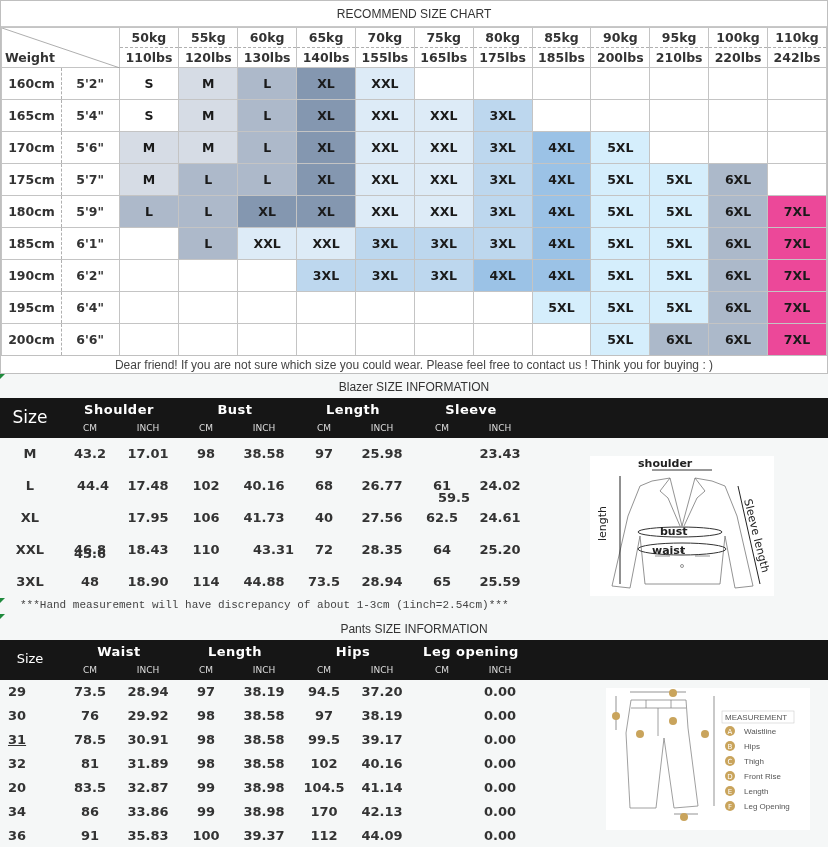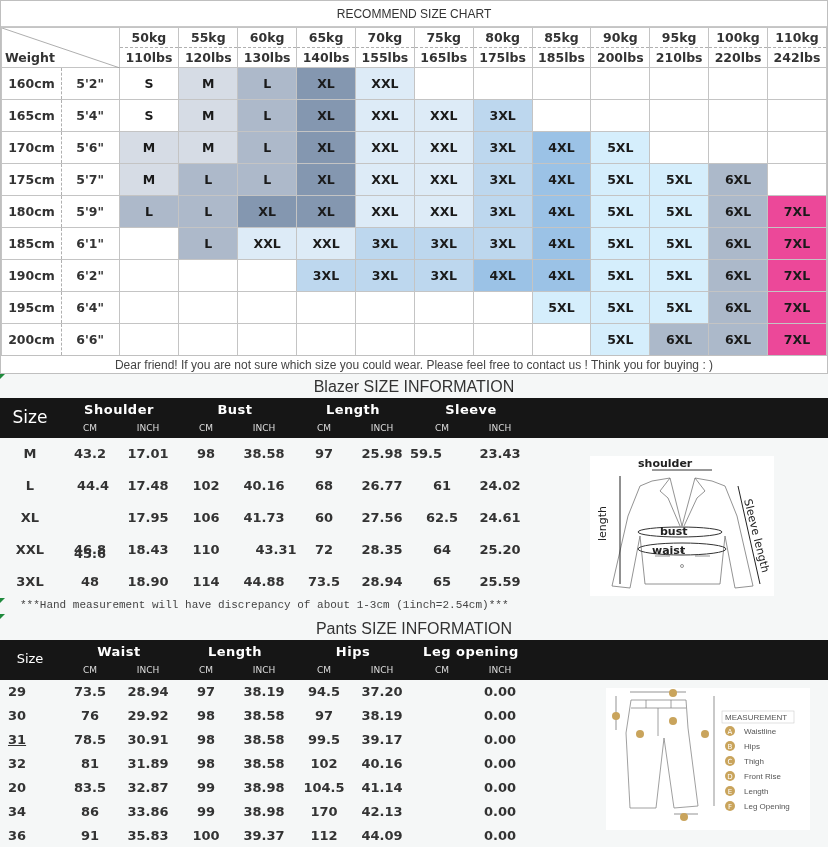--- a/index.html
+++ b/index.html
@@ -25,21 +25,21 @@
   .c-L { background: #adb9ca; }
   .c-XL { background: #8497b0; }
   .c-XXL { background: #ddebf7; }
   .c-3XL { background: #bdd7ee; }
   .c-4XL { background: #9bc2e6; }
   .c-5XL { background: #d5eefc; }
   .c-6XL { background: #acb9ca; }
   .c-7XL { background: #ec4899; }
 
   
-  .sec-title { position: absolute; width: 828px; text-align: center; font-family: "Liberation Sans", sans-serif; font-size: 16px; color: #333; }
+  .sec-title { position: absolute; width: 828px; text-align: center; font-family: "Liberation Sans", sans-serif; font-size: 12px; color: #333; }
   .band { position: absolute; left: 0; width: 828px; background: #161616; color: #fff; }
   .band .size-h { position: absolute; left: 0; width: 60px; text-align: center; font-weight: normal; }
   .band .grp { position: absolute; text-align: center; font-weight: bold; font-size: 13px; letter-spacing: 0.5px; }
   .band .unit { position: absolute; text-align: center; font-size: 9px; color: #ddd; width: 60px; }
   .row { position: absolute; left: 0; width: 560px; font-size: 13px; font-weight: bold; color: #333; }
   .row span { position: absolute; text-align: center; width: 60px; }
   .hand-note { position: absolute; left: 20px; font-family: Liberation Mono, monospace; font-size: 11px; color: #444; }
   .figure { position: absolute; background: #fff; }
   .marker { position: absolute; left: 0; width: 0; height: 0; border-top: 5px solid #1e8a3c; border-right: 5px solid transparent; }
   .lbl-sm { font-family: "Liberation Sans", sans-serif; font-size: 8px; fill: #555; }
@@ -266,51 +266,51 @@
   </div>
 <div id="blazer-rows">
     <div class="row" style="top:446px;height:18px;">
       <span style="left:0px;width:60px;">M</span>
       <span style="left:60px;">43.2</span>
       <span style="left:118px;">17.01</span>
       <span style="left:176px;">98</span>
       <span style="left:234px;">38.58</span>
       <span style="left:294px;">97</span>
       <span style="left:352px;">25.98</span>
-      <span style="left:396px;">59.5</span>
+      <span style="left:424px;margin-top:44px;">59.5</span>
       <span style="left:470px;">23.43</span>
     </div>
     <div class="row" style="top:478px;height:18px;">
       <span style="left:0px;width:60px;">L</span>
       <span style="left:63px;">44.4</span>
       <span style="left:118px;">17.48</span>
       <span style="left:176px;">102</span>
       <span style="left:234px;">40.16</span>
       <span style="left:294px;">68</span>
       <span style="left:352px;">26.77</span>
       <span style="left:412px;">61</span>
       <span style="left:470px;">24.02</span>
     </div>
     <div class="row" style="top:510px;height:18px;">
       <span style="left:0px;width:60px;">XL</span>
       <span style="left:60px;margin-top:36px;">45.6</span>
       <span style="left:118px;">17.95</span>
       <span style="left:176px;">106</span>
       <span style="left:234px;">41.73</span>
-      <span style="left:294px;">60</span>
+      <span style="left:294px;">40</span>
       <span style="left:352px;">27.56</span>
       <span style="left:412px;">62.5</span>
       <span style="left:470px;">24.61</span>
     </div>
     <div class="row" style="top:542px;height:18px;">
       <span style="left:0px;width:60px;">XXL</span>
       <span style="left:60px;">46.8</span>
       <span style="left:118px;">18.43</span>
       <span style="left:176px;">110</span>
-      <span style="left:246px;">43.31</span>
+      <span style="left:234px;text-align:right;">43.31</span>
       <span style="left:294px;">72</span>
       <span style="left:352px;">28.35</span>
       <span style="left:412px;">64</span>
       <span style="left:470px;">25.20</span>
     </div>
     <div class="row" style="top:574px;height:18px;">
       <span style="left:0px;width:60px;">3XL</span>
       <span style="left:60px;">48</span>
       <span style="left:118px;">18.90</span>
       <span style="left:176px;">114</span>

